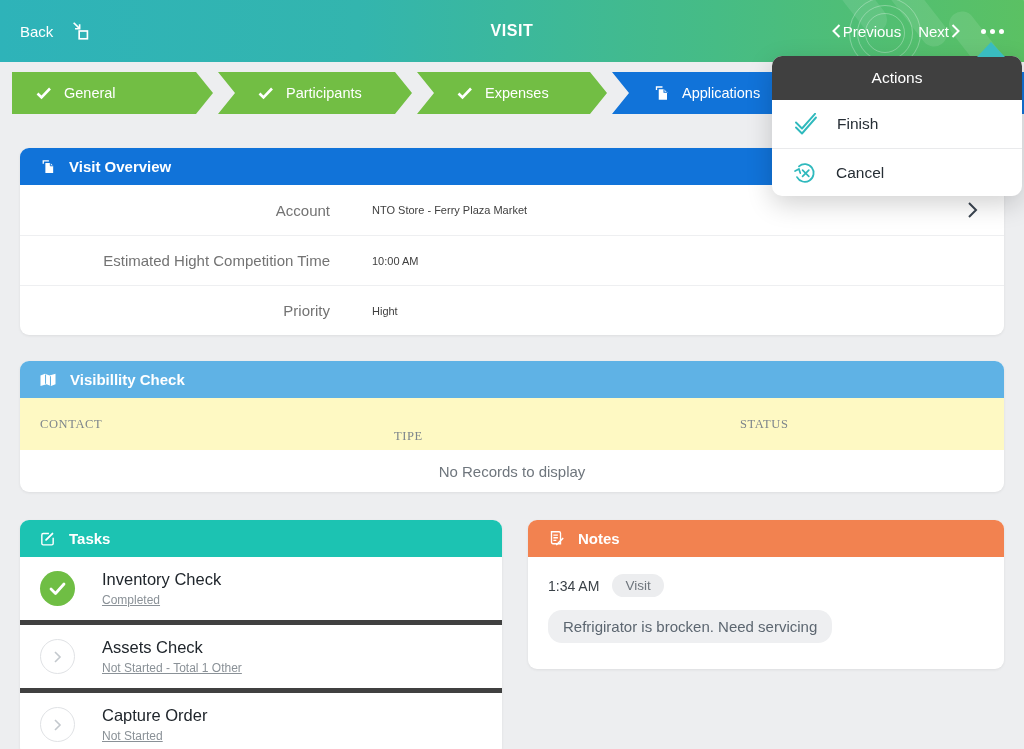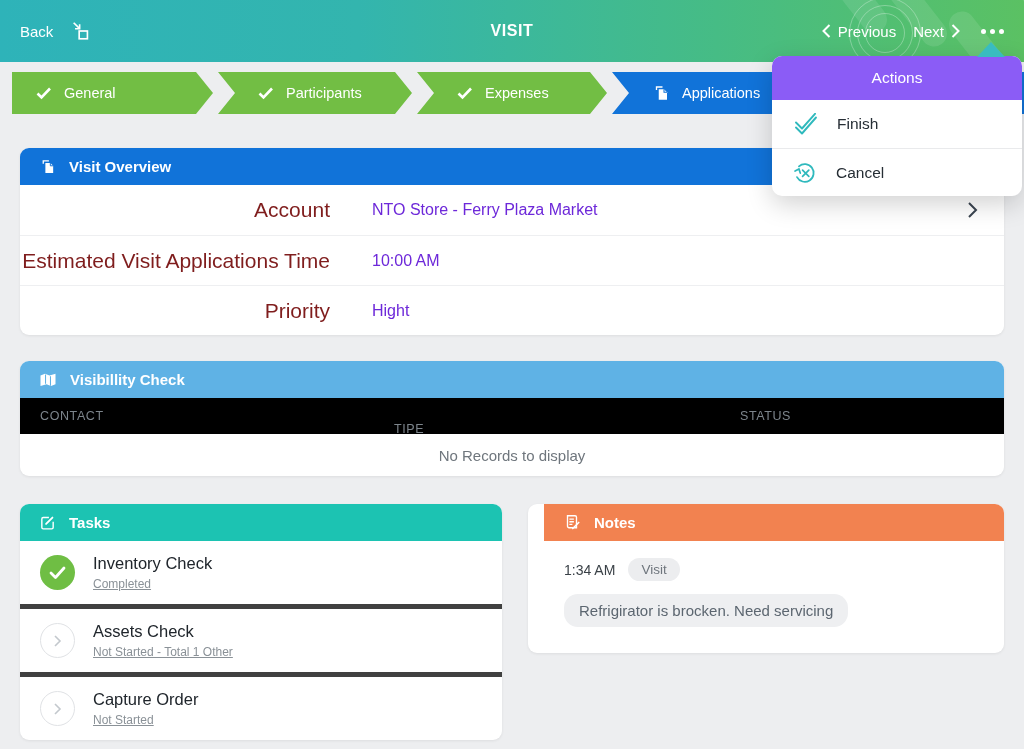--- a/index.html
+++ b/index.html
@@ -11,21 +11,21 @@
     background:linear-gradient(90deg,#2EB3B9 0%,#33B5AE 35%,#46BC85 70%,#5BC163 100%);
     color:#fff; overflow:hidden; z-index:10; }
   .deco { position:absolute; pointer-events:none; }
   .deco-capsule { width:26px; height:78px; background:rgba(255,255,255,0.10); border-radius:14px; transform:rotate(-38deg); }
   .deco-ring { border:1.5px solid rgba(255,255,255,0.30); border-radius:50%; }
   .topbar-left { display:flex; align-items:center; gap:17px; padding-left:20px; position:relative; z-index:2; }
   .back-label { font-size:15px; }
   .topbar-title { position:absolute; left:0; right:0; text-align:center; font-size:16px;
     font-weight:bold; letter-spacing:0.6px; z-index:1; }
   .topbar-right { margin-left:auto; display:flex; align-items:center; gap:17px; padding-right:18px; position:relative; z-index:2; font-size:15px; }
-  .nav-group { display:flex; align-items:center; gap:5px; cursor:pointer; }
+  .nav-group { display:flex; align-items:center; cursor:pointer; }
   .dots { display:flex; gap:4px; align-items:center; padding:6px 2px; cursor:pointer; }
   .dots i { width:5px; height:5px; background:#fff; border-radius:50%; display:block; }
 
   
   .stepbar { display:flex; gap:5px; margin:10px 0 0 12px; height:42px; }
   .step { display:flex; align-items:center; gap:12px; color:#fff; font-size:14.5px;
     background:#72BE44; height:42px; }
   .step-first { width:201px; padding-left:24px;
     clip-path:polygon(0 0,calc(100% - 17px) 0,100% 50%,calc(100% - 17px) 100%,0 100%); }
   .step-mid { width:194px; padding-left:40px;
@@ -41,61 +41,61 @@
     color:#fff; font-size:15px; font-weight:bold; }
   .head-blue { background:#1173D9; }
   .head-lightblue { background:#5FB2E5; }
   .head-teal { background:#1CC3B2; }
   .head-orange { background:#F2825০; }
   .head-orange { background:#F28250; }
 
   .card-overview { margin-top:34px; }
   .frow { display:flex; align-items:center; height:50px; }
   .frow + .frow { border-top:1px solid #EEEFF1; }
-  .flabel { flex:0 0 310px; text-align:right; color:#7f1d1d; font-size:21px; }
-  .fvalue { margin-left:42px; color:#6d28d9; font-size:16px; }
+  .flabel { flex:0 0 310px; text-align:right; color:#737373; font-size:15px; }
+  .fvalue { margin-left:42px; color:#404040; font-size:11px; }
   .frow-chevron { margin-left:auto; margin-right:26px; display:flex; }
 
   .card-visibility { margin-top:26px; }
-  .thead { display:flex; align-items:center; height:36px; background:#000000;
-    color:#7D858C; font-size:12.5px; letter-spacing:0.6px; }
+  .thead { display:flex; align-items:center; height:52px; background:#fef9c3;
+    color:#7D858C; font-size:12.5px; letter-spacing:0.6px;font-family:Liberation Serif, serif; }
   .th1 { flex:0 0 374px; padding-left:20px; }
   .th2 { flex:0 0 330px;margin-top:25px; }
   .th3 { flex:1; padding-left:16px; }
   .empty-row { height:42px; display:flex; align-items:center; justify-content:center;
     color:#6F767D; font-size:15px; }
 
   .bottom-row { display:flex; gap:26px; margin-top:28px; align-items:flex-start; }
   .card-tasks { width:482px; }
-  .card-notes { flex:1;padding-left:16px; }
+  .card-notes { flex:1; }
 
   .task-item { display:flex; align-items:center; padding:13px 20px; }
   .task-item + .task-item { border-top:5px solid #404040; }
   .task-circle { width:35px; height:35px; border-radius:50%; flex:0 0 35px;
     display:flex; align-items:center; justify-content:center; }
   .tc-done { background:#6FBE44; }
   .tc-open { border:1.5px solid #E0E2E5; }
-  .task-text { margin-left:18px; }
+  .task-text { margin-left:27px; }
   .task-name { font-size:16.5px; color:#20262C; }
   .task-status { font-size:12px; color:#8A9197; margin-top:4px;text-decoration:underline; }
 
   .notes-body { padding:17px 20px 26px 20px; }
   .note-meta { display:flex; align-items:center; gap:13px; }
   .note-time { font-size:14px; color:#3A4147; }
   .note-pill { background:#ECEDEF; color:#6F767D; font-size:13.5px; border-radius:12px; padding:4px 13px; }
   .note-bubble { display:inline-block; margin-top:13px; background:#EEEFF1; border-radius:14px;
     padding:8px 15px; font-size:15px; color:#5C6670; }
 
   
   .actions-panel { position:absolute; left:772px; top:56px; width:250px; z-index:50;
     background:#fff; border-radius:10px; box-shadow:0 8px 26px rgba(0,0,0,0.18); }
   .actions-pointer { position:absolute; top:-14px; left:205px; width:0; height:0;
     border-left:14px solid transparent; border-right:14px solid transparent;
     border-bottom:15px solid #39BCC0; }
-  .actions-head { height:44px; background:#8b5cf6; color:#fff; font-size:15.5px;
+  .actions-head { height:44px; background:#404040; color:#fff; font-size:15.5px;
     display:flex; align-items:center; justify-content:center; border-radius:10px 10px 0 0; }
   .action-item { display:flex; align-items:center; gap:19px; height:48px; padding-left:20px;
     font-size:15.5px; color:#262E35; cursor:pointer; }
   .action-item + .action-item { border-top:1px solid #E9EAEC; }
 </style>
 </head>
 <body>
 
 <div class="topbar">
   <span class="deco deco-capsule" style="left:905px; top:-26px;"></span>
@@ -199,21 +199,21 @@
     <div class="frow">
       <span class="flabel">Account</span>
       <span class="fvalue">NTO Store - Ferry Plaza Market</span>
       <span class="frow-chevron">
         <svg width="12" height="18" viewBox="0 0 12 18" fill="none" stroke="#3A4450" stroke-width="2">
             <polyline points="3,2 10,9 3,16"></polyline>
           </svg>
       </span>
     </div>
     <div class="frow">
-      <span class="flabel">Estimated Visit Applications Time</span>
+      <span class="flabel">Estimated Hight Competition Time</span>
       <span class="fvalue">10:00 AM</span>
     </div>
     <div class="frow">
       <span class="flabel">Priority</span>
       <span class="fvalue">Hight</span>
     </div>
   </div>
 
   <div class="card card-visibility">
     <div class="card-head head-lightblue">

